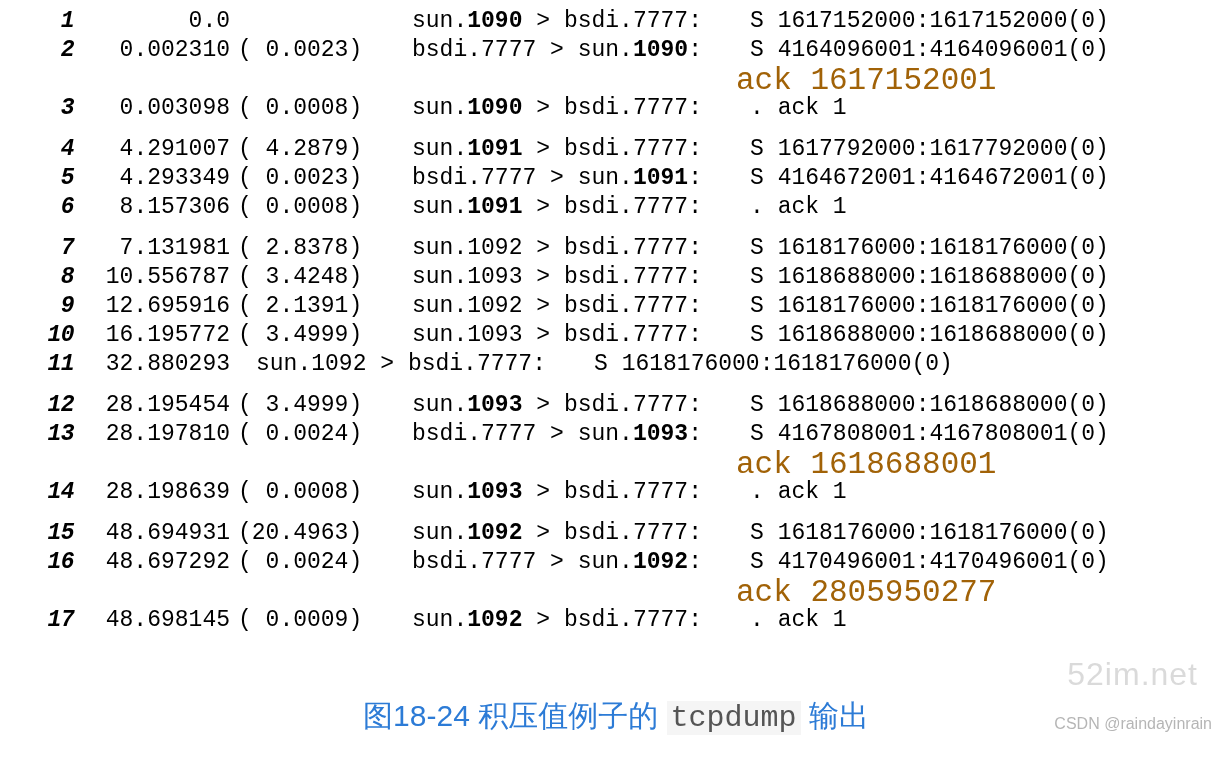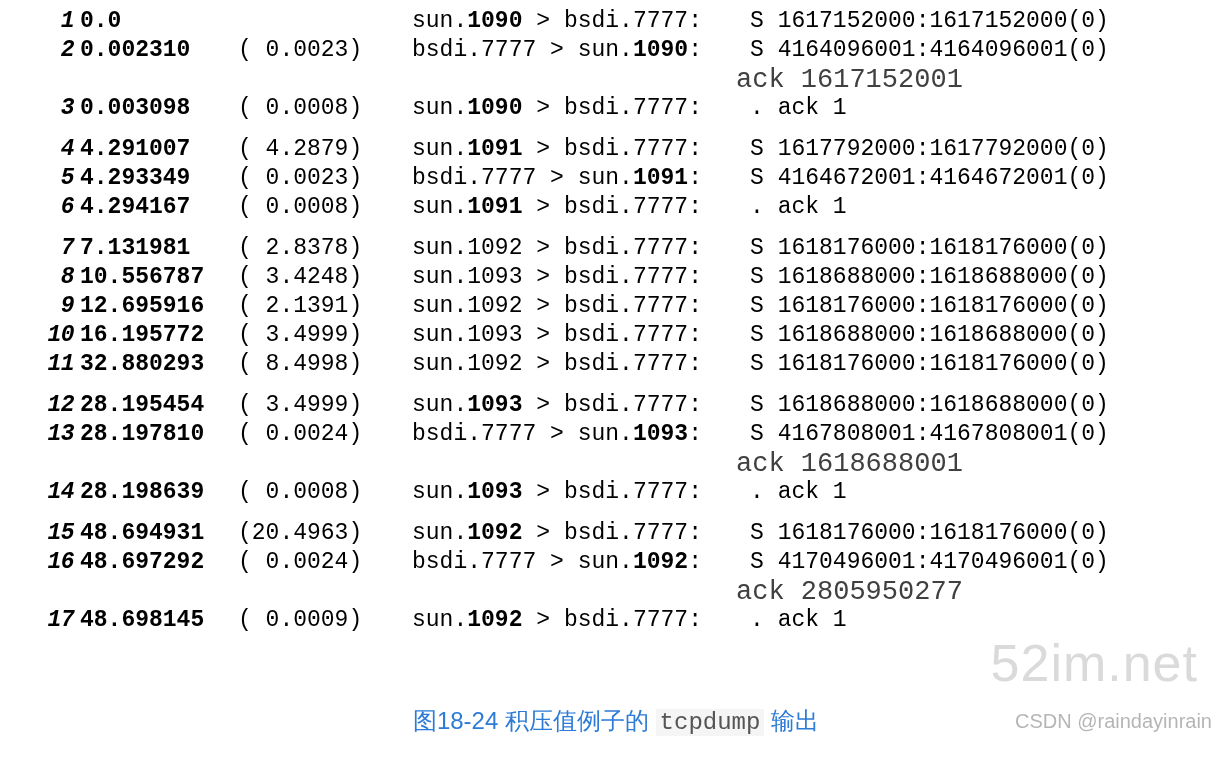--- a/index.html
+++ b/index.html
@@ -29,21 +29,21 @@
   .idx {
     width: 38px;
     text-align: right;
     font-style: italic;
     font-weight: 600;
     letter-spacing: -0.5px;
     padding-right: 6px;
   }
   .ts {
     width: 150px;
-    font-weight: bold;
+    text-align: right;
   }
   .delta {
     width: 148px;
     padding-left: 8px;
   }
   .flow {
     width: 330px;
     padding-left: 26px;
   }
   .dir { font-weight: 400; }
@@ -52,90 +52,90 @@
   .info {
     flex: 1;
     padding-left: 8px;
   }
   .ack-row .ackcol {
     padding-left: 8px;
     
   }
   .ack-row {
     display: flex;
-    align-items: flex-end;
+    align-items: center;
     height: 29px;
-    font-size: 27px;
-    color: #404040;
+    font-size: 31px;
+    color: #a16207;
     white-space: pre;
   }
   .ack-row .spacer-idx   { width: 38px; }
   .ack-row .spacer-ts    { width: 150px; }
   .ack-row .spacer-delta { width: 148px; }
   .ack-row .spacer-flow  { width: 330px; padding-left: 26px; }
   .gap {
     height: 12px;
   }
   .caption {
     position: absolute;
     left: 0;
     right: 0;
     bottom: 20px;
     text-align: center;
     font-family: Arial, "Microsoft YaHei", sans-serif;
-    font-size: 24px;
+    font-size: 30px;
     color: #2c7bd6;
   }
   .caption .mono {
     font-family: "Courier New", Courier, monospace;
     color: #555;
     background: #f5f5f5;
     padding: 0 4px;
   }
   .watermark-site {
     position: absolute;
     right: 34px;
     bottom: 64px;
     font-family: Arial, sans-serif;
-    font-size: 52px;
+    font-size: 32px;
     font-weight: 300;
     letter-spacing: 1px;
     color: rgba(150,150,150,0.35);
     user-select: none;
     text-align: center;
   }
   .watermark-csdn {
     position: absolute;
     right: 20px;
     bottom: 24px;
     font-family: Arial, sans-serif;
-    font-size: 20px;
+    font-size: 16px;
     color: rgba(120,120,120,0.55);
     user-select: none;
   }
 </style>
 </head>
 <body>
 
 <div class="page">
   <div id="rows-container">
       <div class="row"><span class="idx">1</span><span class="ts">0.0</span><span class="delta"></span><span class="flow"><span>sun</span><span>.</span><span class="bport">1090</span><span class="dir"> &gt; </span><span>bsdi</span><span>.</span><span>7777</span><span class="colon">:</span></span><span class="info"><span>S</span> <span>1617152000:1617152000(0)</span></span></div>
       <div class="row"><span class="idx">2</span><span class="ts">0.002310</span><span class="delta">( 0.0023)</span><span class="flow"><span>bsdi</span><span>.</span><span>7777</span><span class="dir"> &gt; </span><span>sun</span><span>.</span><span class="bport">1090</span><span class="colon">:</span></span><span class="info"><span>S</span> <span>4164096001:4164096001(0)</span></span></div>
       <div class="ack-row"><span class="spacer-idx"></span><span class="spacer-ts"></span><span class="spacer-delta"></span><span class="spacer-flow"></span><span class="ackcol">ack 1617152001</span></div>
       <div class="row"><span class="idx">3</span><span class="ts">0.003098</span><span class="delta">( 0.0008)</span><span class="flow"><span>sun</span><span>.</span><span class="bport">1090</span><span class="dir"> &gt; </span><span>bsdi</span><span>.</span><span>7777</span><span class="colon">:</span></span><span class="info"><span>.</span> <span>ack 1</span></span></div>
       <div class="gap"></div>
       <div class="row"><span class="idx">4</span><span class="ts">4.291007</span><span class="delta">( 4.2879)</span><span class="flow"><span>sun</span><span>.</span><span class="bport">1091</span><span class="dir"> &gt; </span><span>bsdi</span><span>.</span><span>7777</span><span class="colon">:</span></span><span class="info"><span>S</span> <span>1617792000:1617792000(0)</span></span></div>
       <div class="row"><span class="idx">5</span><span class="ts">4.293349</span><span class="delta">( 0.0023)</span><span class="flow"><span>bsdi</span><span>.</span><span>7777</span><span class="dir"> &gt; </span><span>sun</span><span>.</span><span class="bport">1091</span><span class="colon">:</span></span><span class="info"><span>S</span> <span>4164672001:4164672001(0)</span></span></div>
-      <div class="row"><span class="idx">6</span><span class="ts">4.294167</span><span class="delta">( 0.0008)</span><span class="flow"><span>sun</span><span>.</span><span class="bport">1091</span><span class="dir"> &gt; </span><span>bsdi</span><span>.</span><span>7777</span><span class="colon">:</span></span><span class="info"><span>.</span> <span>ack 1</span></span></div>
+      <div class="row"><span class="idx">6</span><span class="ts">8.157306</span><span class="delta">( 0.0008)</span><span class="flow"><span>sun</span><span>.</span><span class="bport">1091</span><span class="dir"> &gt; </span><span>bsdi</span><span>.</span><span>7777</span><span class="colon">:</span></span><span class="info"><span>.</span> <span>ack 1</span></span></div>
       <div class="gap"></div>
       <div class="row"><span class="idx">7</span><span class="ts">7.131981</span><span class="delta">( 2.8378)</span><span class="flow"><span>sun</span><span>.</span><span>1092</span><span class="dir"> &gt; </span><span>bsdi</span><span>.</span><span>7777</span><span class="colon">:</span></span><span class="info"><span>S</span> <span>1618176000:1618176000(0)</span></span></div>
       <div class="row"><span class="idx">8</span><span class="ts">10.556787</span><span class="delta">( 3.4248)</span><span class="flow"><span>sun</span><span>.</span><span>1093</span><span class="dir"> &gt; </span><span>bsdi</span><span>.</span><span>7777</span><span class="colon">:</span></span><span class="info"><span>S</span> <span>1618688000:1618688000(0)</span></span></div>
       <div class="row"><span class="idx">9</span><span class="ts">12.695916</span><span class="delta">( 2.1391)</span><span class="flow"><span>sun</span><span>.</span><span>1092</span><span class="dir"> &gt; </span><span>bsdi</span><span>.</span><span>7777</span><span class="colon">:</span></span><span class="info"><span>S</span> <span>1618176000:1618176000(0)</span></span></div>
       <div class="row"><span class="idx">10</span><span class="ts">16.195772</span><span class="delta">( 3.4999)</span><span class="flow"><span>sun</span><span>.</span><span>1093</span><span class="dir"> &gt; </span><span>bsdi</span><span>.</span><span>7777</span><span class="colon">:</span></span><span class="info"><span>S</span> <span>1618688000:1618688000(0)</span></span></div>
-      <div class="row"><span class="idx">11</span><span class="ts">32.880293</span><span class="delta">( 8.4998)</span><span class="flow"><span>sun</span><span>.</span><span>1092</span><span class="dir"> &gt; </span><span>bsdi</span><span>.</span><span>7777</span><span class="colon">:</span></span><span class="info"><span>S</span> <span>1618176000:1618176000(0)</span></span></div>
+      <div class="row"><span class="idx">11</span><span class="ts">32.880293</span><span class="flow"><span>sun</span><span>.</span><span>1092</span><span class="dir"> &gt; </span><span>bsdi</span><span>.</span><span>7777</span><span class="colon">:</span></span><span class="info"><span>S</span> <span>1618176000:1618176000(0)</span></span></div>
       <div class="gap"></div>
       <div class="row"><span class="idx">12</span><span class="ts">28.195454</span><span class="delta">( 3.4999)</span><span class="flow"><span>sun</span><span>.</span><span class="bport">1093</span><span class="dir"> &gt; </span><span>bsdi</span><span>.</span><span>7777</span><span class="colon">:</span></span><span class="info"><span>S</span> <span>1618688000:1618688000(0)</span></span></div>
       <div class="row"><span class="idx">13</span><span class="ts">28.197810</span><span class="delta">( 0.0024)</span><span class="flow"><span>bsdi</span><span>.</span><span>7777</span><span class="dir"> &gt; </span><span>sun</span><span>.</span><span class="bport">1093</span><span class="colon">:</span></span><span class="info"><span>S</span> <span>4167808001:4167808001(0)</span></span></div>
       <div class="ack-row"><span class="spacer-idx"></span><span class="spacer-ts"></span><span class="spacer-delta"></span><span class="spacer-flow"></span><span class="ackcol">ack 1618688001</span></div>
       <div class="row"><span class="idx">14</span><span class="ts">28.198639</span><span class="delta">( 0.0008)</span><span class="flow"><span>sun</span><span>.</span><span class="bport">1093</span><span class="dir"> &gt; </span><span>bsdi</span><span>.</span><span>7777</span><span class="colon">:</span></span><span class="info"><span>.</span> <span>ack 1</span></span></div>
       <div class="gap"></div>
       <div class="row"><span class="idx">15</span><span class="ts">48.694931</span><span class="delta">(20.4963)</span><span class="flow"><span>sun</span><span>.</span><span class="bport">1092</span><span class="dir"> &gt; </span><span>bsdi</span><span>.</span><span>7777</span><span class="colon">:</span></span><span class="info"><span>S</span> <span>1618176000:1618176000(0)</span></span></div>
       <div class="row"><span class="idx">16</span><span class="ts">48.697292</span><span class="delta">( 0.0024)</span><span class="flow"><span>bsdi</span><span>.</span><span>7777</span><span class="dir"> &gt; </span><span>sun</span><span>.</span><span class="bport">1092</span><span class="colon">:</span></span><span class="info"><span>S</span> <span>4170496001:4170496001(0)</span></span></div>
       <div class="ack-row"><span class="spacer-idx"></span><span class="spacer-ts"></span><span class="spacer-delta"></span><span class="spacer-flow"></span><span class="ackcol">ack 2805950277</span></div>
       <div class="row"><span class="idx">17</span><span class="ts">48.698145</span><span class="delta">( 0.0009)</span><span class="flow"><span>sun</span><span>.</span><span class="bport">1092</span><span class="dir"> &gt; </span><span>bsdi</span><span>.</span><span>7777</span><span class="colon">:</span></span><span class="info"><span>.</span> <span>ack 1</span></span></div>

